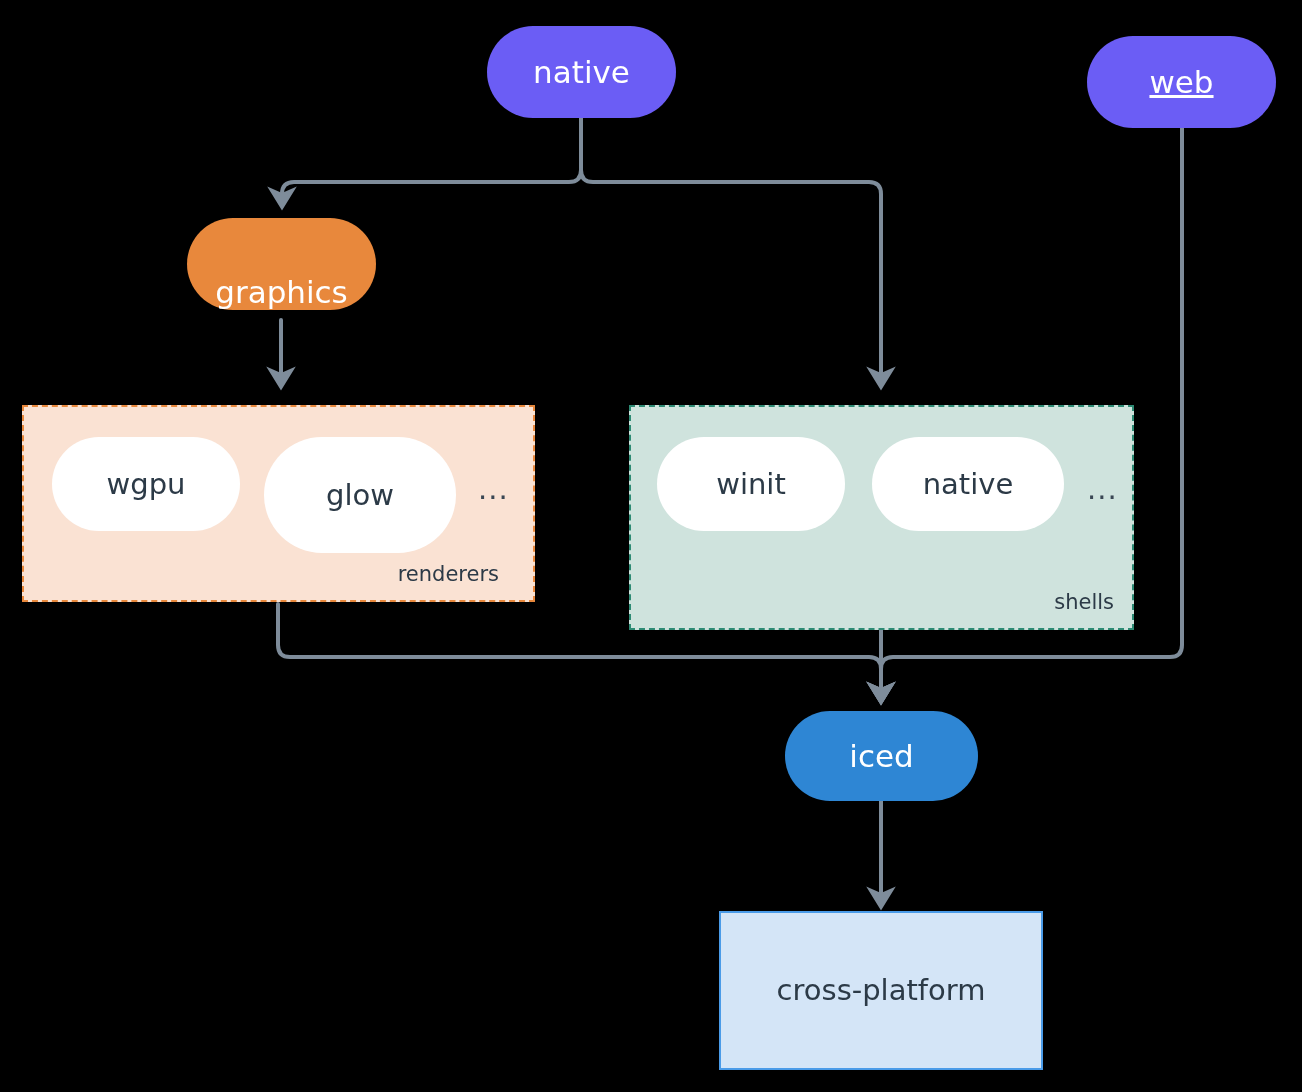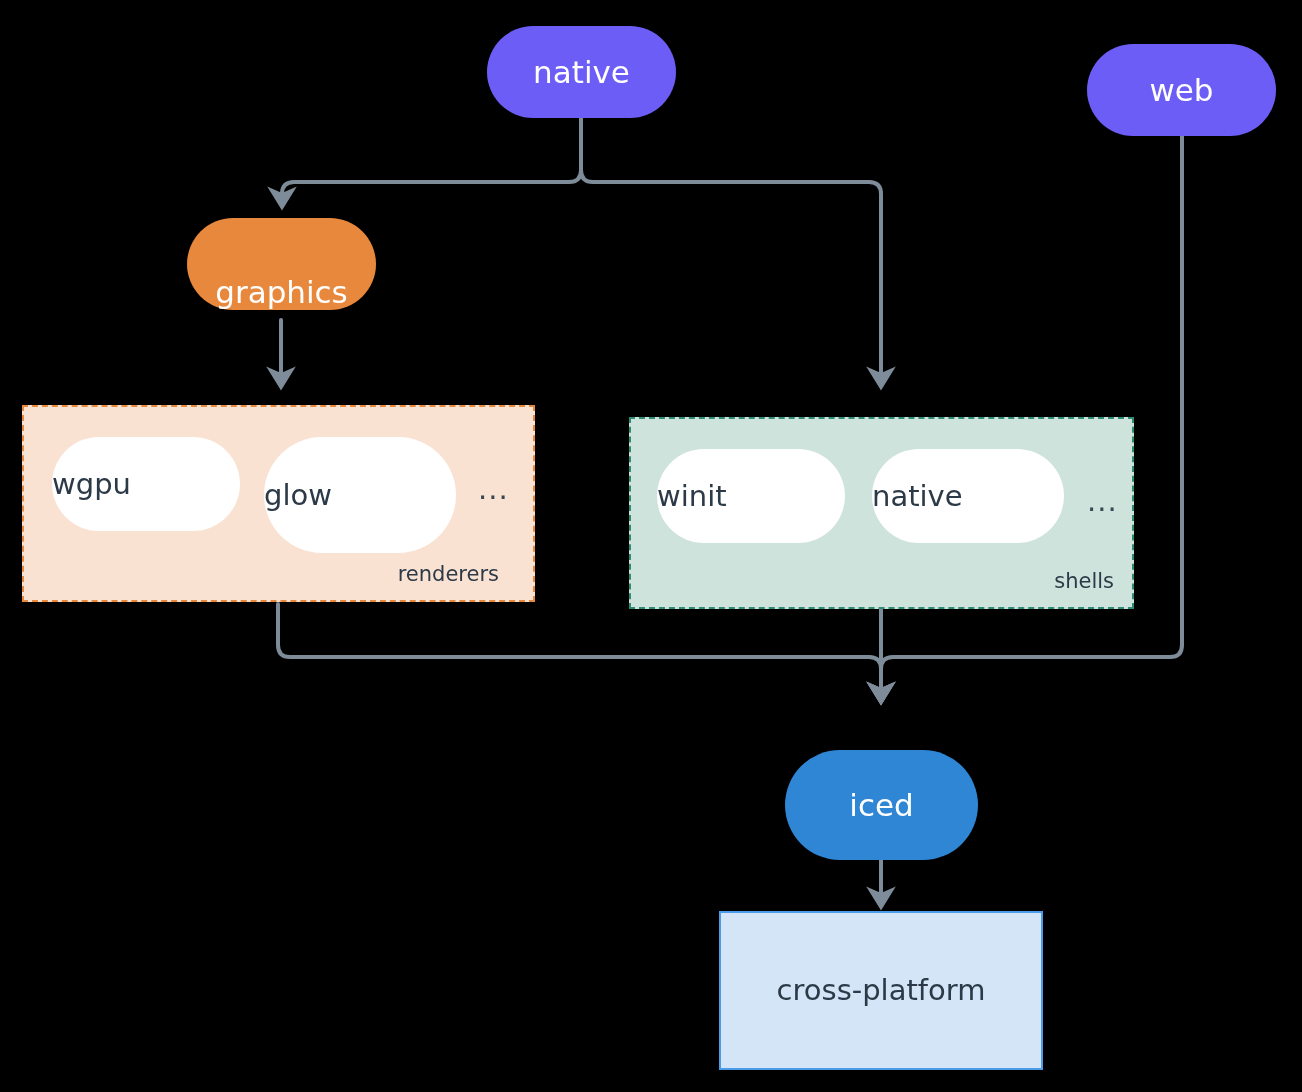--- a/index.html
+++ b/index.html
@@ -72,21 +72,21 @@
   .group-shells {
     background: #CFE3DD;
     border: 2px dashed #2E8B74;
   }
   .leaf {
     position: absolute;
     background: #ffffff;
     border-radius: 999px;
     display: flex;
     align-items: center;
-    justify-content: flex-start;
+    justify-content: center;
     color: #2C3A47;
     font-size: 29px;
     box-sizing: border-box;
   }
   .ellipsis {
     position: absolute;
     color: #3A4754;
     font-size: 29px;
     letter-spacing: 1px;
     line-height: 1;
@@ -127,51 +127,51 @@
       <path d="M 1182 115 L 1182 645 Q 1182 657 1170 657 L 893 657 Q 881 657 881 669 L 881 700" marker-end="url(#arrowhead)"></path>
 
       <path d="M 881 800 L 881 905" marker-end="url(#arrowhead)"></path>
     </g>
   </svg>
 
   <div class="node pill node-native" style="left:487px; top:26px; width:189px; height:92px;">
     <span>native</span>
   </div>
 
-  <div class="node pill node-web" style="left:1087px; top:44px; width:189px; height:92px;">
+  <div class="node pill node-web" style="left:1087px; top:36px; width:189px; height:92px;text-decoration:underline;">
     <span>web</span>
   </div>
 
   <div class="node pill node-graphics" style="left:187px; top:218px; width:189px; height:92px;">
     <span>graphics</span>
   </div>
 
   <div class="group group-renderers" style="left:22px; top:405px; width:513px; height:197px;">
     <div class="leaf" style="left:28px; top:30px; width:188px; height:94px;">
       <span>wgpu</span>
     </div>
     <div class="leaf" style="left:240px; top:30px; width:192px; height:116px;">
       <span>glow</span>
     </div>
     <div class="ellipsis" style="left:454px; top:68px;">...</div>
     <div class="group-label" style="right:34px; bottom:14px;">renderers</div>
   </div>
 
-  <div class="group group-shells" style="left:629px; top:417px; width:505px; height:192px;">
+  <div class="group group-shells" style="left:629px; top:405px; width:505px; height:225px;">
     <div class="leaf" style="left:26px; top:30px; width:188px; height:94px;">
       <span>winit</span>
     </div>
     <div class="leaf" style="left:241px; top:30px; width:192px; height:94px;">
       <span>native</span>
     </div>
     <div class="ellipsis" style="left:456px; top:68px;">...</div>
     <div class="group-label" style="right:18px; bottom:14px;text-align:right;">shells</div>
   </div>
 
-  <div class="node pill node-iced" style="left:785px; top:750px; width:193px; height:110px;">
+  <div class="node pill node-iced" style="left:785px; top:711px; width:193px; height:90px;">
     <span>iced</span>
   </div>
 
   <div class="node node-app" style="left:719px; top:911px; width:324px; height:159px;">
     <span>cross-platform</span>
   </div>
 
 </div>
 
 </body></html>

